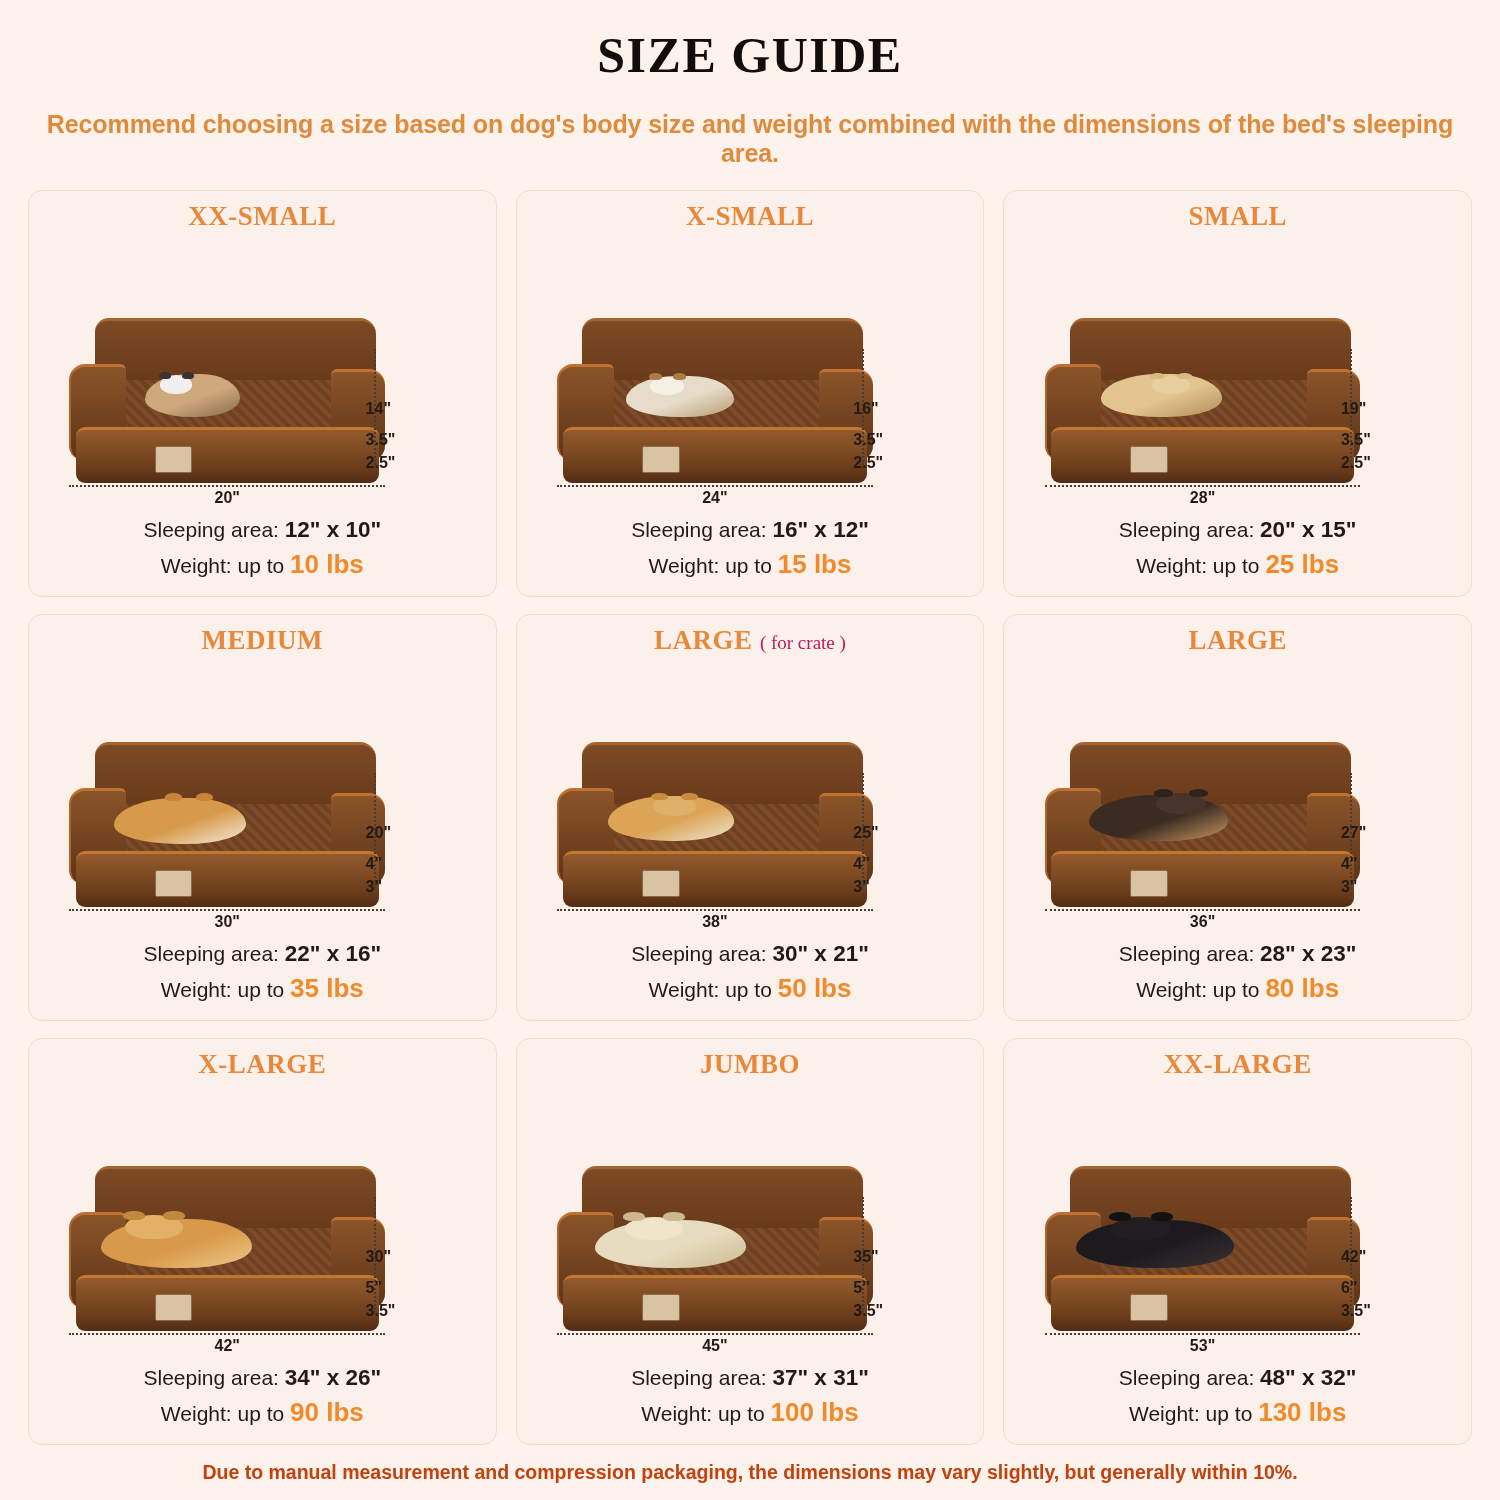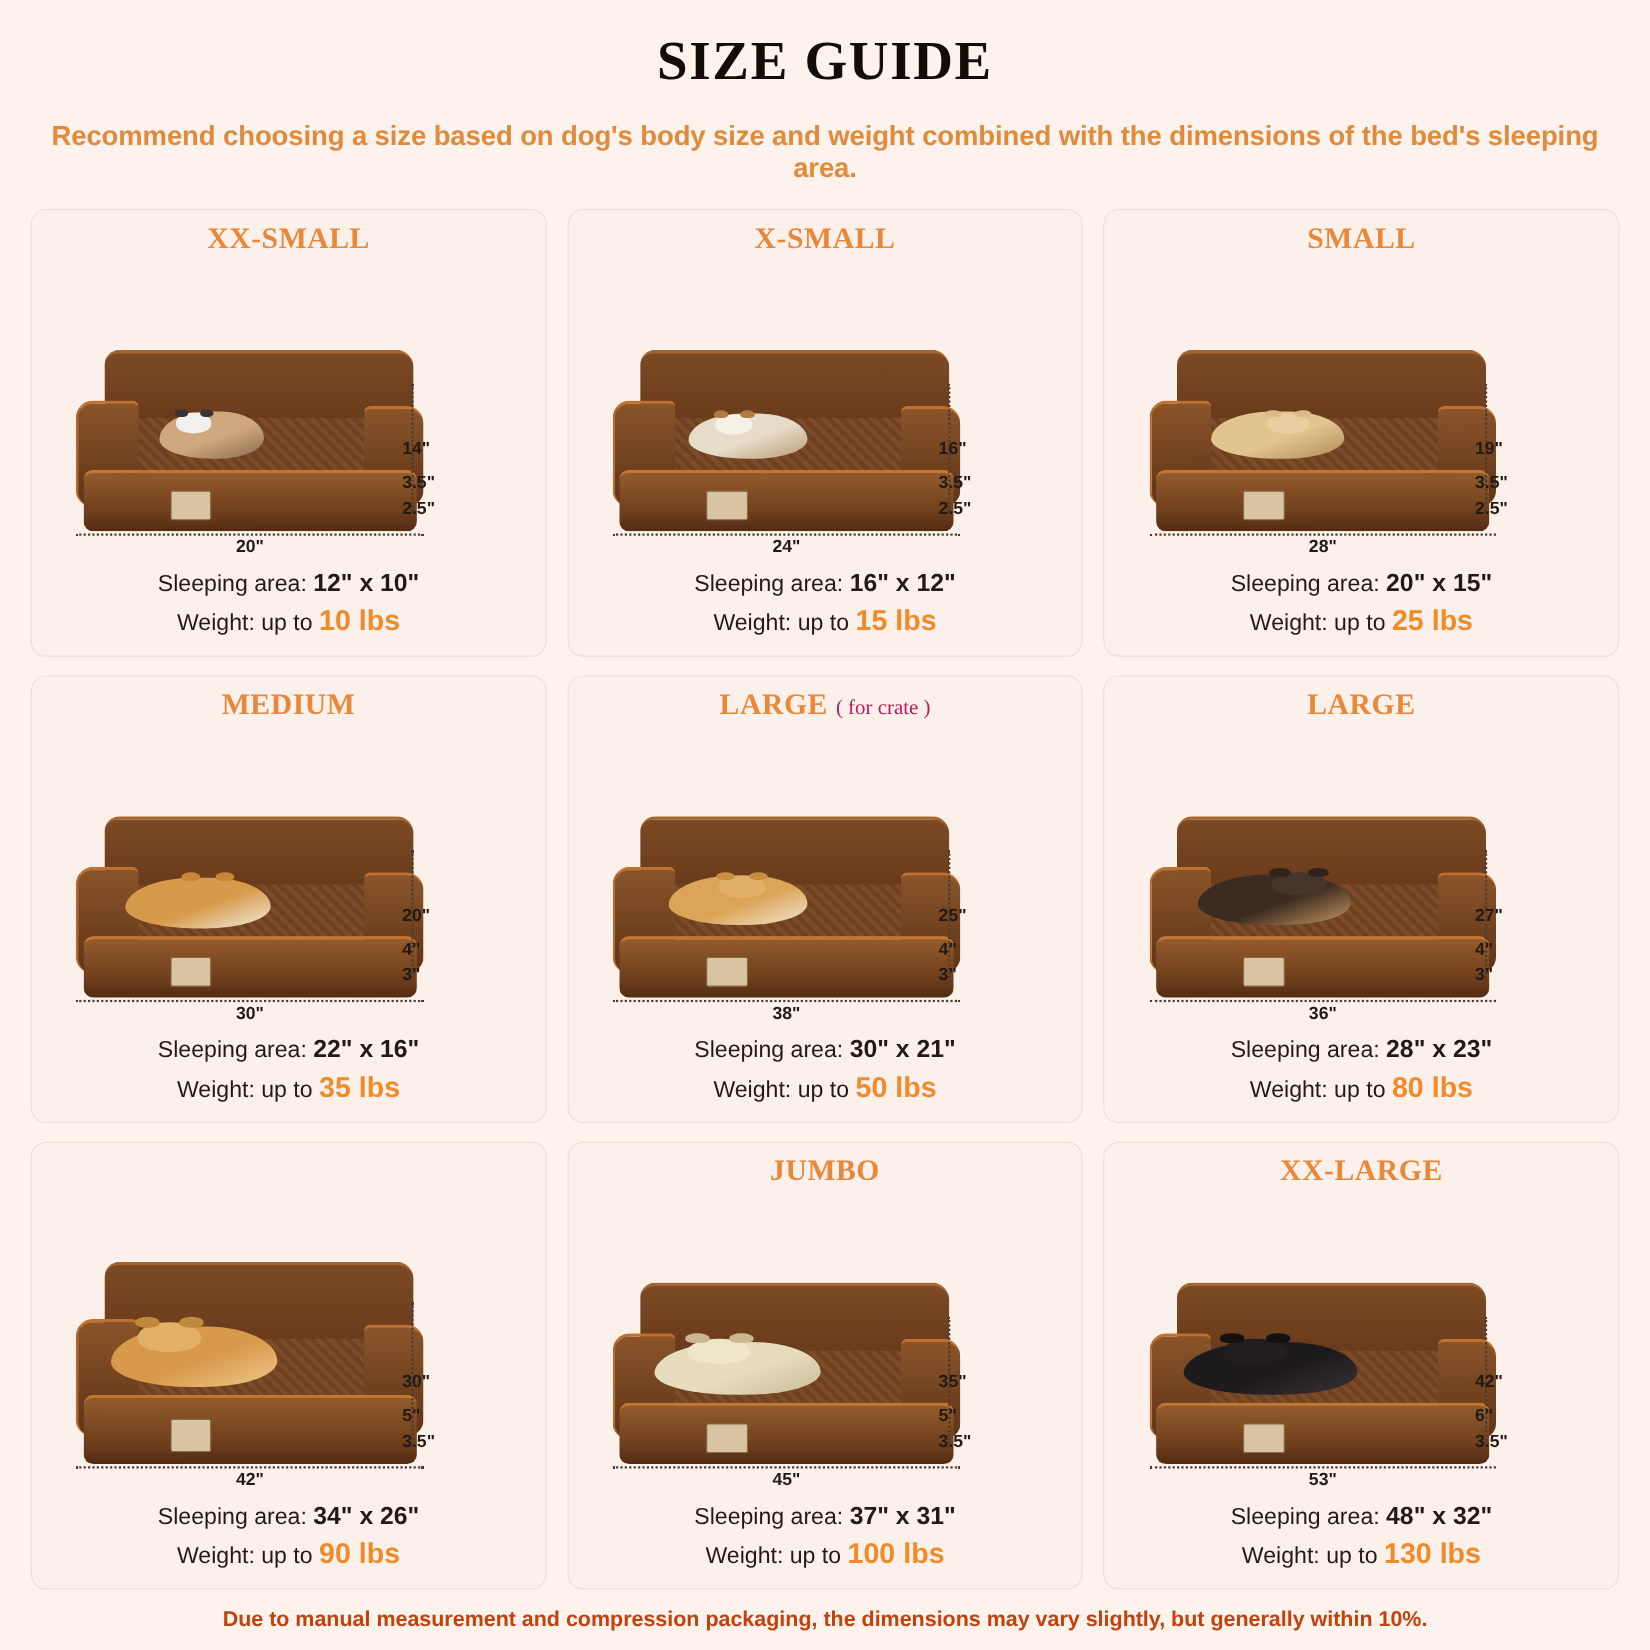--- a/index.html
+++ b/index.html
@@ -474,20 +474,24 @@
     <div class="specs">
       <div class="line1">
         <span>Sleeping area: </span><b>28" x 23"</b>
       </div>
       <div class="line2">
         <span>Weight: up to </span><span class="w">80 lbs</span>
       </div>
     </div>
   </div>
       <div class="card">
+    <div class="card-title">
+      <span>X-LARGE</span>
+      <span class="note"></span>
+    </div>
 
     <div class="figure">
       <div class="bed">
         <div class="backrest"></div>
         <div class="sherpa"></div>
         <div class="bolster-l"></div>
         <div class="bolster-r"></div>
         <div class="cushion"></div>
         <div class="tag"></div>
         <div class="pet" style="width:48%;height:30%;left:10%;bottom:38%;

